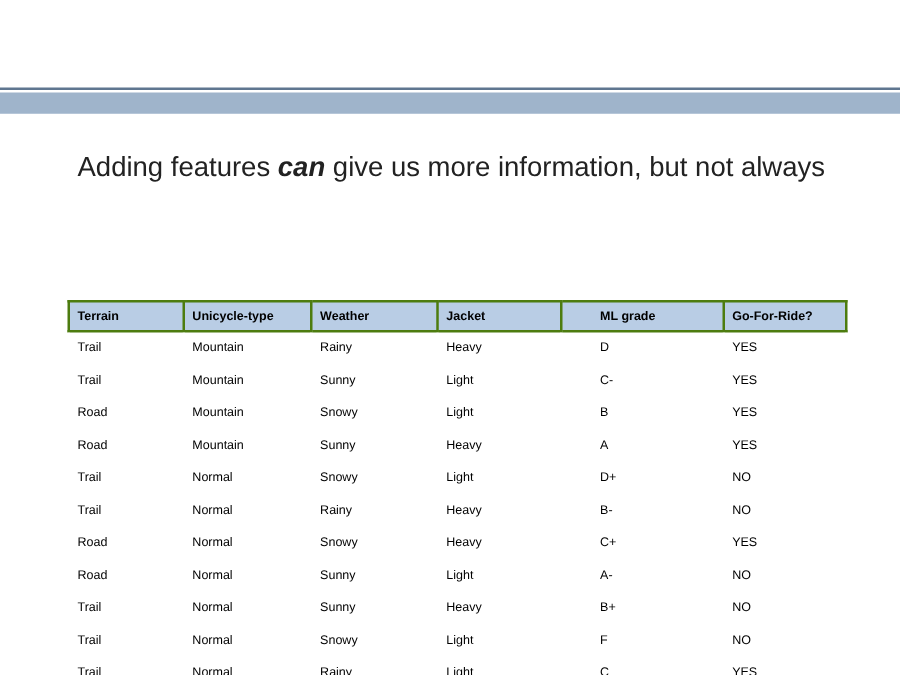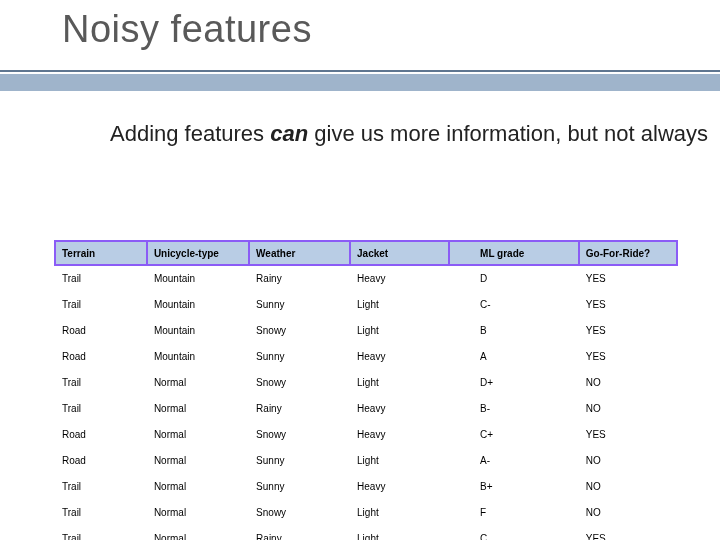--- a/index.html
+++ b/index.html
@@ -42,21 +42,20 @@
     background: #9fb4cb;
   }
   .body1 {
     position: absolute;
     left: 62px;
     top: 120px;
     width: 600px;
     font-size: 22px;
     color: #222;
     line-height: 1.25;
-    margin-left: 48px;
   }
   .body1 .em { font-style: italic; font-weight: bold; }
   .body2 {
     position: absolute;
     left: 62px;
     top: 225px;
     width: 620px;
     font-size: 22px;
     color: #222;
     line-height: 1.25;
@@ -69,21 +68,21 @@
     border-collapse: collapse;
     background: #fff;
     font-size: 10px;
   }
   .tbl th {
     background: #b9cde5;
     color: #000;
     font-weight: bold;
     text-align: left;
     padding: 4px 6px;
-    border: 2px solid #8b5cf6;
+    border: 2px solid #4d7c0f;
     height: 14px;
   }
   .tbl td {
     background: #fff;
     color: #000;
     text-align: left;
     padding: 5px 6px;
     border: 2px solid #fff;
     border-bottom: 1px solid #d9d9d9;
     height: 14px;
@@ -99,21 +98,20 @@
   .tbl tr td:nth-child(5),
   .tbl tr th:nth-child(5) { width: 112px; padding-left: 30px; }
   .tbl tr td:nth-child(6),
   .tbl tr th:nth-child(6) { width: 102px; margin-left: 32px; }
 </style>
 </head>
 <body>
 
 <div class="slide">
 
-  <div class="title">Noisy features</div>
 
   <div class="rule-wrap">
     <div class="rule-thin"></div>
     <div class="rule-thick"></div>
   </div>
 
   <div class="body1">
     <span>Adding features </span><span class="em">can</span><span> give us more information, but not always</span>
   </div>
 

